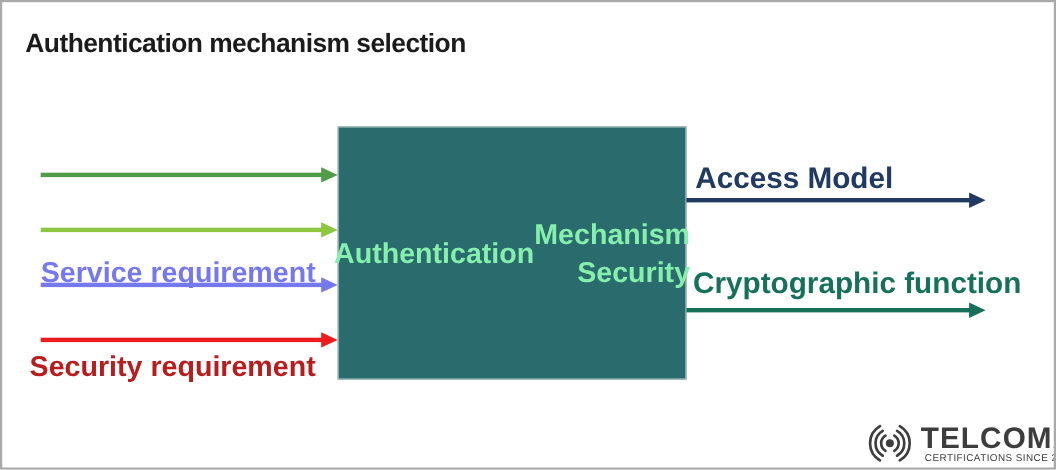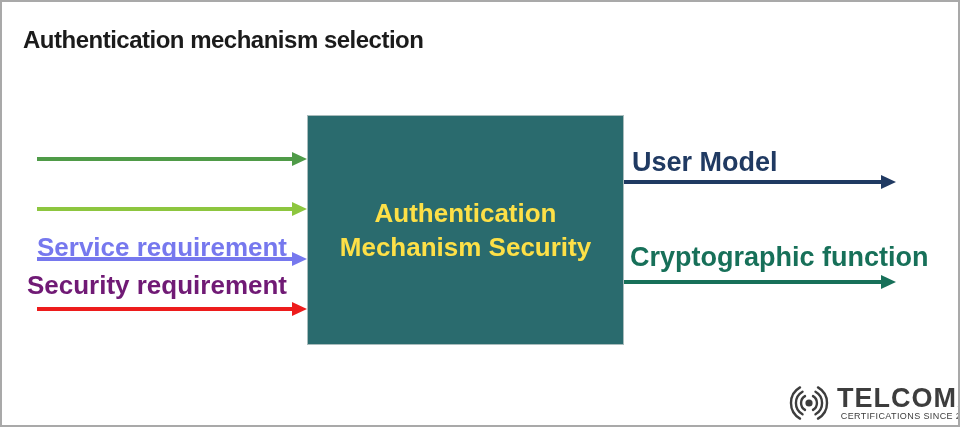--- a/index.html
+++ b/index.html
@@ -72,28 +72,28 @@
   .out-arrow { left: 622px; width: 272px; }
   .out-arr-1 { top: 173px; }
   .out-arr-2 { top: 273px; }
   
   .process-box {
     position: absolute;
     left: 305px; top: 113px;
     width: 317px; height: 230px;
     border: 1px solid #a9bcbc;
     display: flex;
-    flex-direction: column;
+    flex-direction: row;
     align-items: center;
     justify-content: center;
-    color: #fde047;
+    color: #86efac;
     font-size: 26px;
     font-weight: 700;
     line-height: 34px;
-    text-align: left;
+    text-align: right;
   }
   
   .logo {
     position: absolute;
     left: 782px; top: 382px;
     display: flex;
     align-items: center;
   }
   .logo-icon { display: block; margin-right: 3px; }
   .logo-text-wrap { display: flex; flex-direction: column; align-items: flex-end; }
@@ -113,21 +113,21 @@
   }
 </style>
 </head>
 <body>
 
 <div class="canvas">
 
   <h1 class="title">Authentication mechanism selection</h1>
 
   <div class="in-label lbl-3" style="color: rgb(118, 120, 238);">Service requirement</div>
-  <div class="in-label lbl-4" style="color: #701a75;">Security requirement</div>
+  <div class="in-label lbl-4" style="color: #b91c1c; margin-top: 48px;">Security requirement</div>
 
   <div class="arrow in-arrow arr-1" style="color: rgb(79, 155, 72);">
     <span class="shaft"></span>
     <span class="head"></span>
   </div>
   <div class="arrow in-arrow arr-2" style="color: rgb(141, 198, 63);">
     <span class="shaft"></span>
     <span class="head"></span>
   </div>
   <div class="arrow in-arrow arr-3" style="color: rgb(118, 120, 238);">
@@ -137,21 +137,21 @@
   <div class="arrow in-arrow arr-4" style="color: rgb(237, 28, 28);">
     <span class="shaft"></span>
     <span class="head"></span>
   </div>
 
   <div class="process-box" style="background-color: rgb(42, 107, 110);">
     <div>Authentication</div>
     <div>Mechanism Security</div>
   </div>
 
-  <div class="out-label out-lbl-1" style="color: rgb(32, 58, 98);">User Model</div>
+  <div class="out-label out-lbl-1" style="color: rgb(32, 58, 98);">Access Model</div>
   <div class="out-label out-lbl-2" style="color: rgb(23, 112, 89);">Cryptographic function</div>
 
   <div class="arrow out-arrow out-arr-1" style="color: rgb(32, 58, 98);">
     <span class="shaft"></span>
     <span class="head"></span>
   </div>
   <div class="arrow out-arrow out-arr-2" style="color: rgb(23, 112, 89);">
     <span class="shaft"></span>
     <span class="head"></span>
   </div>

